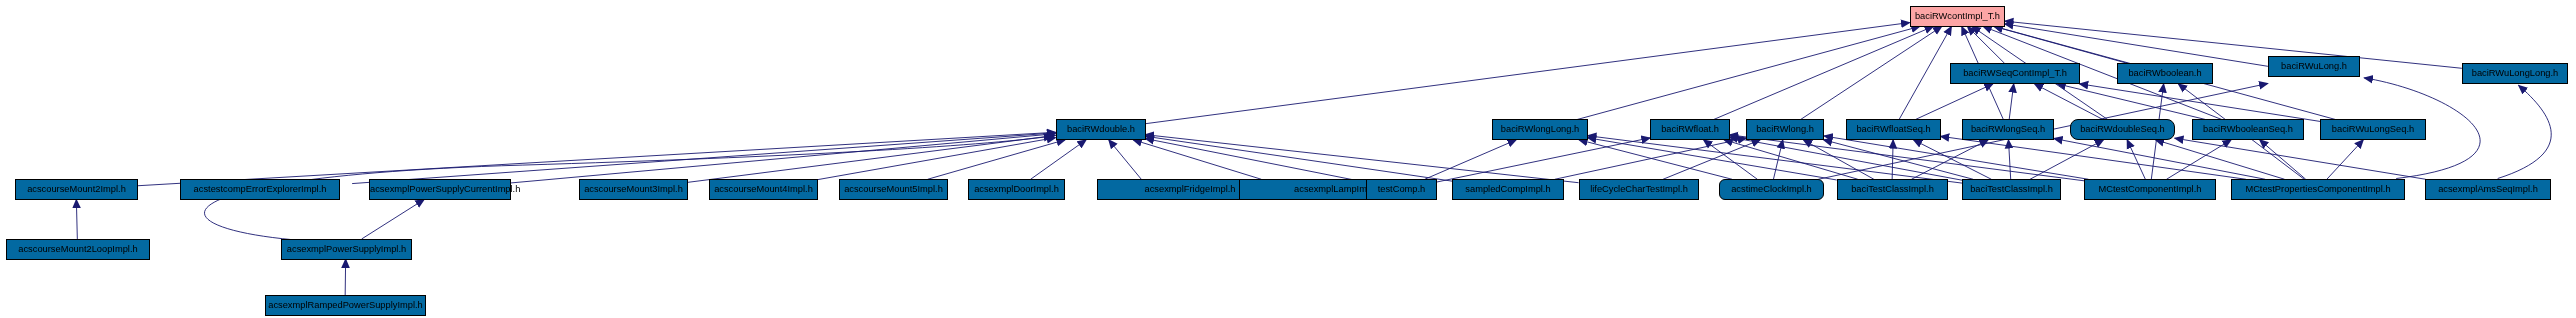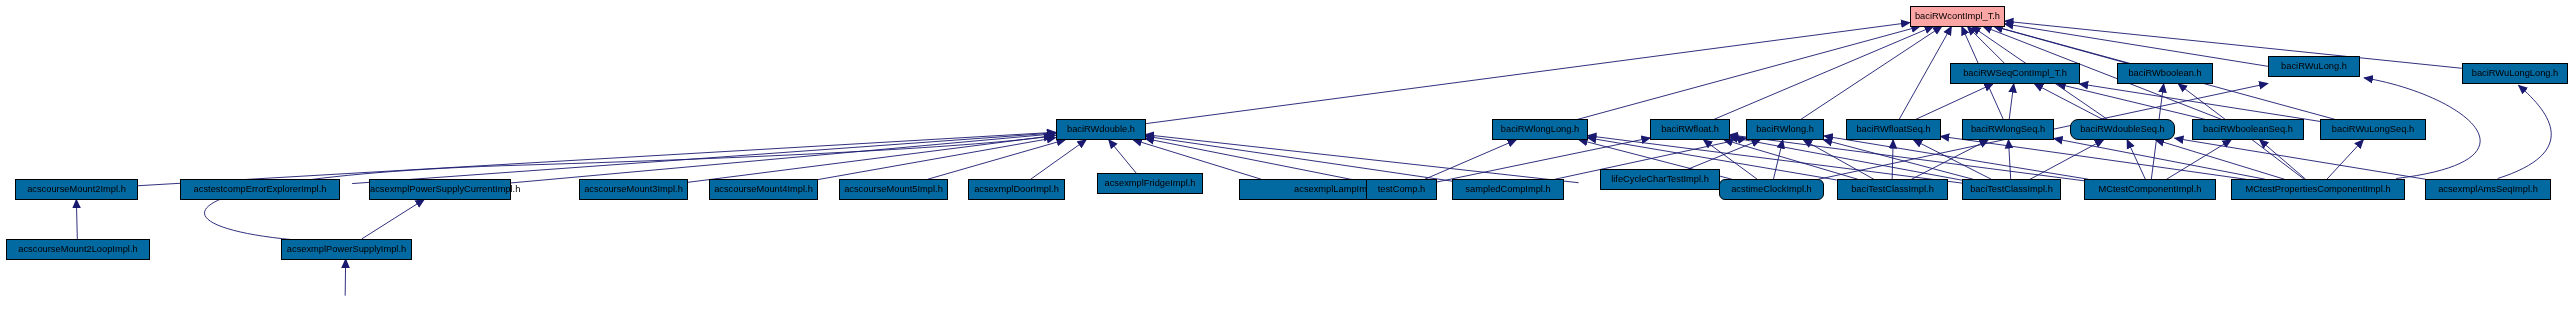--- a/index.html
+++ b/index.html
@@ -125,27 +125,28 @@
     <div class="node" style="left: 2070px; top: 119px; width: 103px; border-radius: 8px;">baciRWdoubleSeq.h</div>
     <div class="node" style="left: 2192px; top: 119px; width: 110px;">baciRWbooleanSeq.h</div>
     <div class="node" style="left: 2320px; top: 119px; width: 104px;">baciRWuLongSeq.h</div>
     <div class="node" style="left: 15px; top: 179px; width: 121px;">acscourseMount2Impl.h</div>
     <div class="node" style="left: 180px; top: 179px; width: 158px;">acstestcompErrorExplorerImpl.h</div>
     <div class="node" style="left: 369px; top: 179px; width: 140px;">acsexmplPowerSupplyCurrentImpl.h</div>
     <div class="node" style="left: 579px; top: 179px; width: 107px;">acscourseMount3Impl.h</div>
     <div class="node" style="left: 709px; top: 179px; width: 107px;">acscourseMount4Impl.h</div>
     <div class="node" style="left: 839px; top: 179px; width: 107px;">acscourseMount5Impl.h</div>
     <div class="node" style="left: 968px; top: 179px; width: 95px;">acsexmplDoorImpl.h</div>
-    <div class="node" style="left: 1097px; top: 173px; width: 104px;">acsexmplFridgeImpl.h</div>
+    <div class="node" style="left: 1097px; top: 179px; width: 104px; padding-left: 40px;">acsexmplFridgeImpl.h</div>
     <div class="node" style="left: 1239px; top: 179px; width: 108px; padding-left: 44px;">acsexmplLampImpl.h</div>
     <div class="node" style="left: 1366px; top: 179px; width: 69px;">testComp.h</div>
     <div class="node" style="left: 1452px; top: 179px; width: 110px;">sampledCompImpl.h</div>
-    <div class="node" style="left: 1579px; top: 169px; width: 118px; margin-left: 21px;">lifeCycleCharTestImpl.h</div>
+    <div class="node" style="left: 1579px; top: 179px; width: 118px;">lifeCycleCharTestImpl.h</div>
     <div class="node" style="left: 1719px; top: 179px; width: 103px; border-radius: 6px;">acstimeClockImpl.h</div>
     <div class="node" style="left: 1837px; top: 179px; width: 109px;">baciTestClassImpl.h</div>
     <div class="node" style="left: 1962px; top: 179px; width: 97px;">baciTestClassImpl.h</div>
     <div class="node" style="left: 2084px; top: 179px; width: 130px;">MCtestComponentImpl.h</div>
     <div class="node" style="left: 2231px; top: 179px; width: 172px;">MCtestPropertiesComponentImpl.h</div>
     <div class="node" style="left: 2425px; top: 179px; width: 124px;">acsexmplAmsSeqImpl.h</div>
     <div class="node" style="left: 6px; top: 239px; width: 142px;">acscourseMount2LoopImpl.h</div>
     <div class="node" style="left: 281px; top: 239px; width: 129px;">acsexmplPowerSupplyImpl.h</div>
+    <div class="node" style="left: 265px; top: 295px; width: 159px;">acsexmplRampedPowerSupplyImpl.h</div>
   </div>
 
 
 </body></html>

